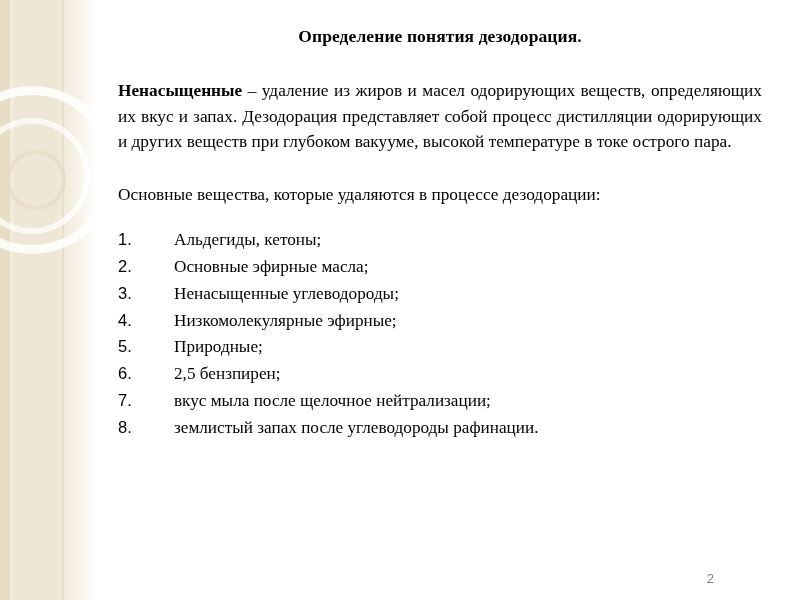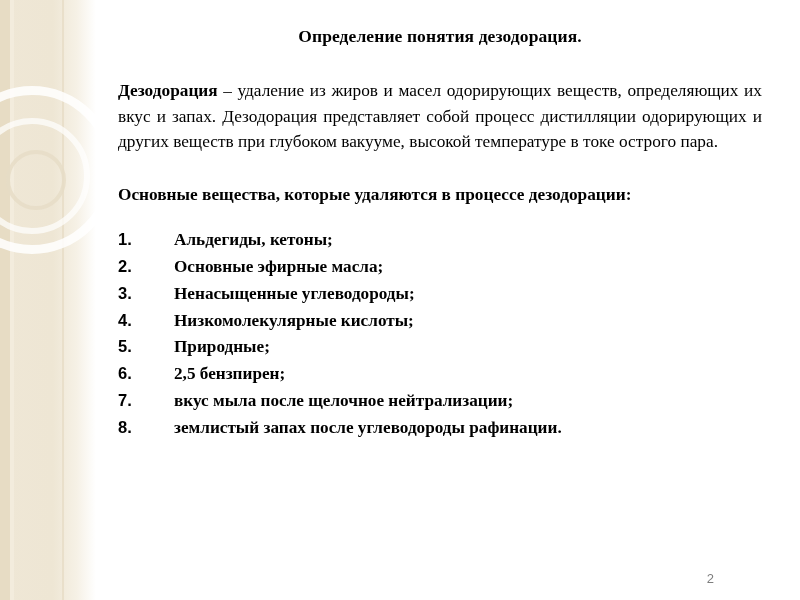--- a/index.html
+++ b/index.html
@@ -102,32 +102,31 @@
   }
   p.para .lead {
     font-weight: bold;
   }
 
   .subhead {
     margin: 0;
     padding-top: 27px;
     font-size: 17.3px;
     line-height: 1.48;
-    font-weight: bold;
+    font-weight: normal;
     color: #000000;
     text-align: justify;
     text-justify: inter-word;
   }
 
   ol.items {
     margin: 0;
     padding: 20px 0 0 0;
     list-style: none;
     counter-reset: li;
-    font-weight: bold;
   }
   ol.items li {
     counter-increment: li;
     position: relative;
     padding-left: 56px;
     font-size: 17.2px;
     line-height: 1.555;
     color: #000000;
   }
   ol.items li::before {
@@ -162,29 +161,29 @@
     <div class="band-stripe s3"></div>
     <div class="ring r1"></div>
     <div class="ring r2"></div>
     <div class="ring r3"></div>
   </div>
 
   <div class="title">Определение понятия дезодорация.</div>
 
   <div class="body-col">
 
-    <p class="para"><span class="lead">Дезодорация</span><span> – удаление из жиров и масел одорирующих веществ, определяющих их вкус и запах. Дезодорация представляет собой процесс дистилляции одорирующих и других веществ при глубоком вакууме, высокой температуре в токе острого пара.</span></p>
+    <p class="para"><span class="lead">Ненасыщенные</span><span> – удаление из жиров и масел одорирующих веществ, определяющих их вкус и запах. Дезодорация представляет собой процесс дистилляции одорирующих и других веществ при глубоком вакууме, высокой температуре в токе острого пара.</span></p>
 
     <p class="subhead">Основные вещества, которые удаляются в процессе дезодорации:</p>
 
     <ol class="items">
       <li>Альдегиды, кетоны;</li>
       <li>Основные эфирные масла;</li>
       <li>Ненасыщенные углеводороды;</li>
-      <li>Низкомолекулярные кислоты;</li>
+      <li>Низкомолекулярные эфирные;</li>
       <li>Природные;</li>
       <li>2,5 бензпирен;</li>
       <li>вкус мыла после щелочное нейтрализации;</li>
       <li>землистый запах после углеводороды рафинации.</li>
     </ol>
 
   </div>
 
   <div class="page-number">2</div>
 

